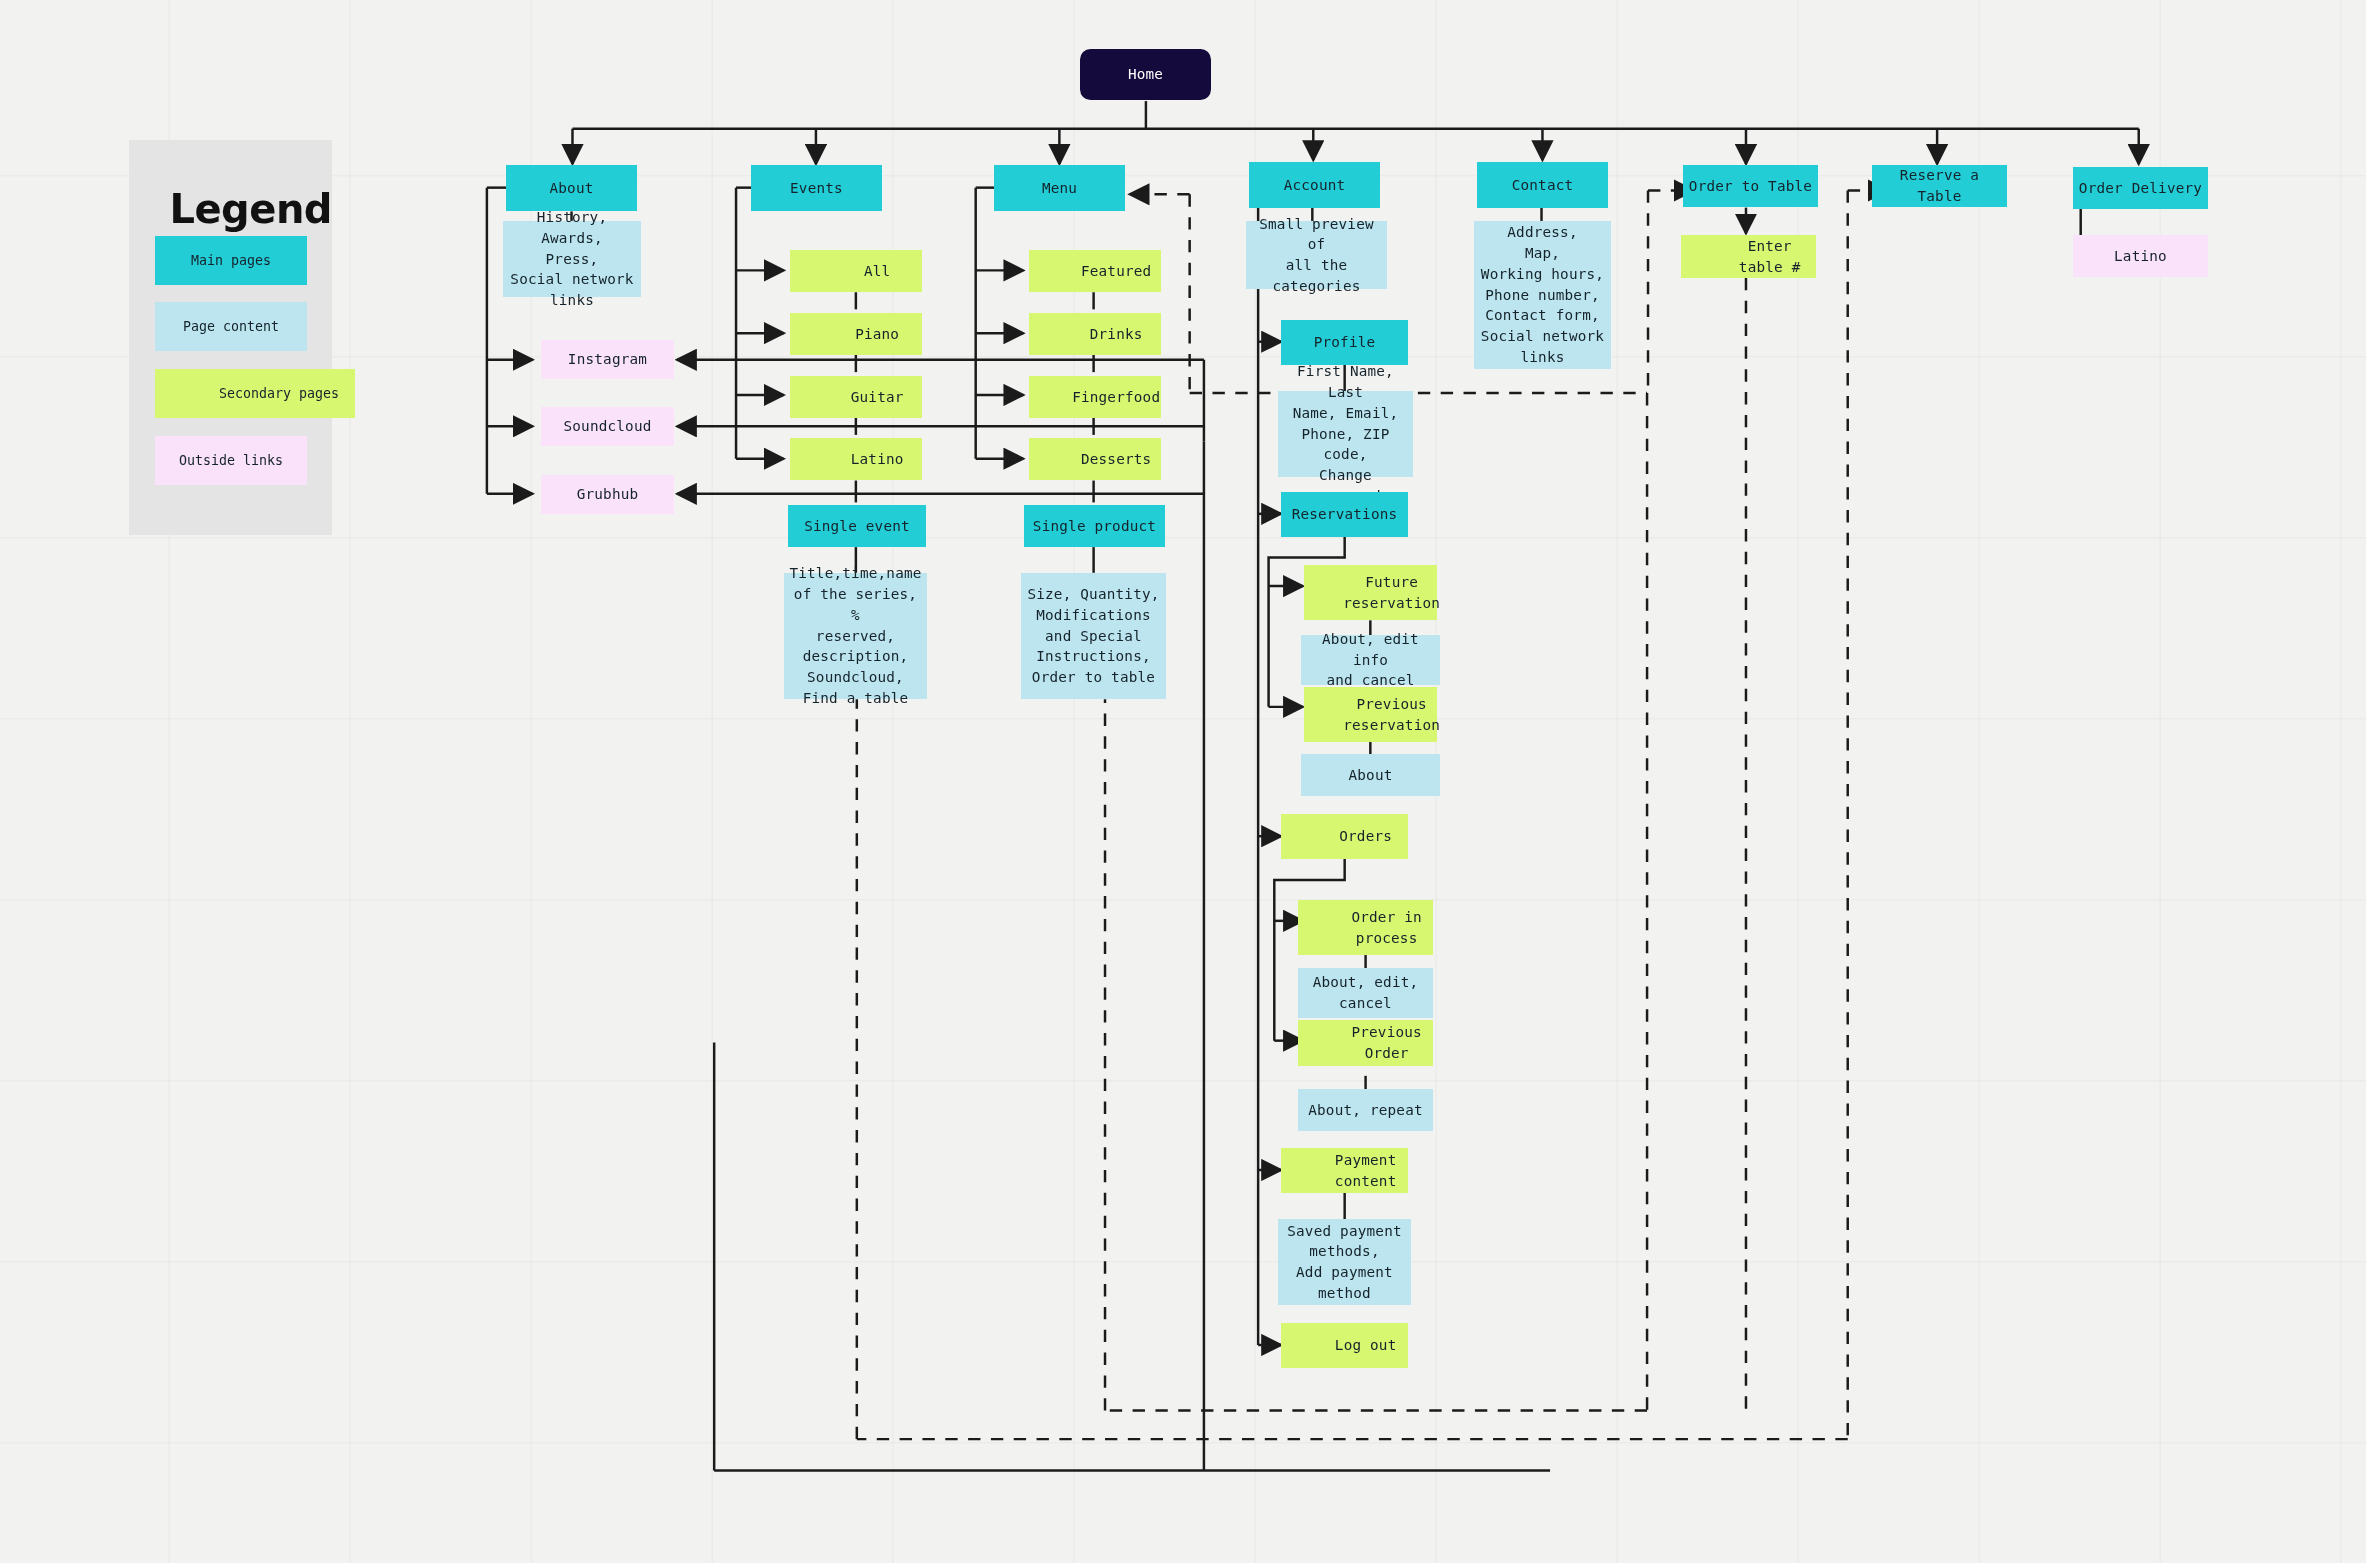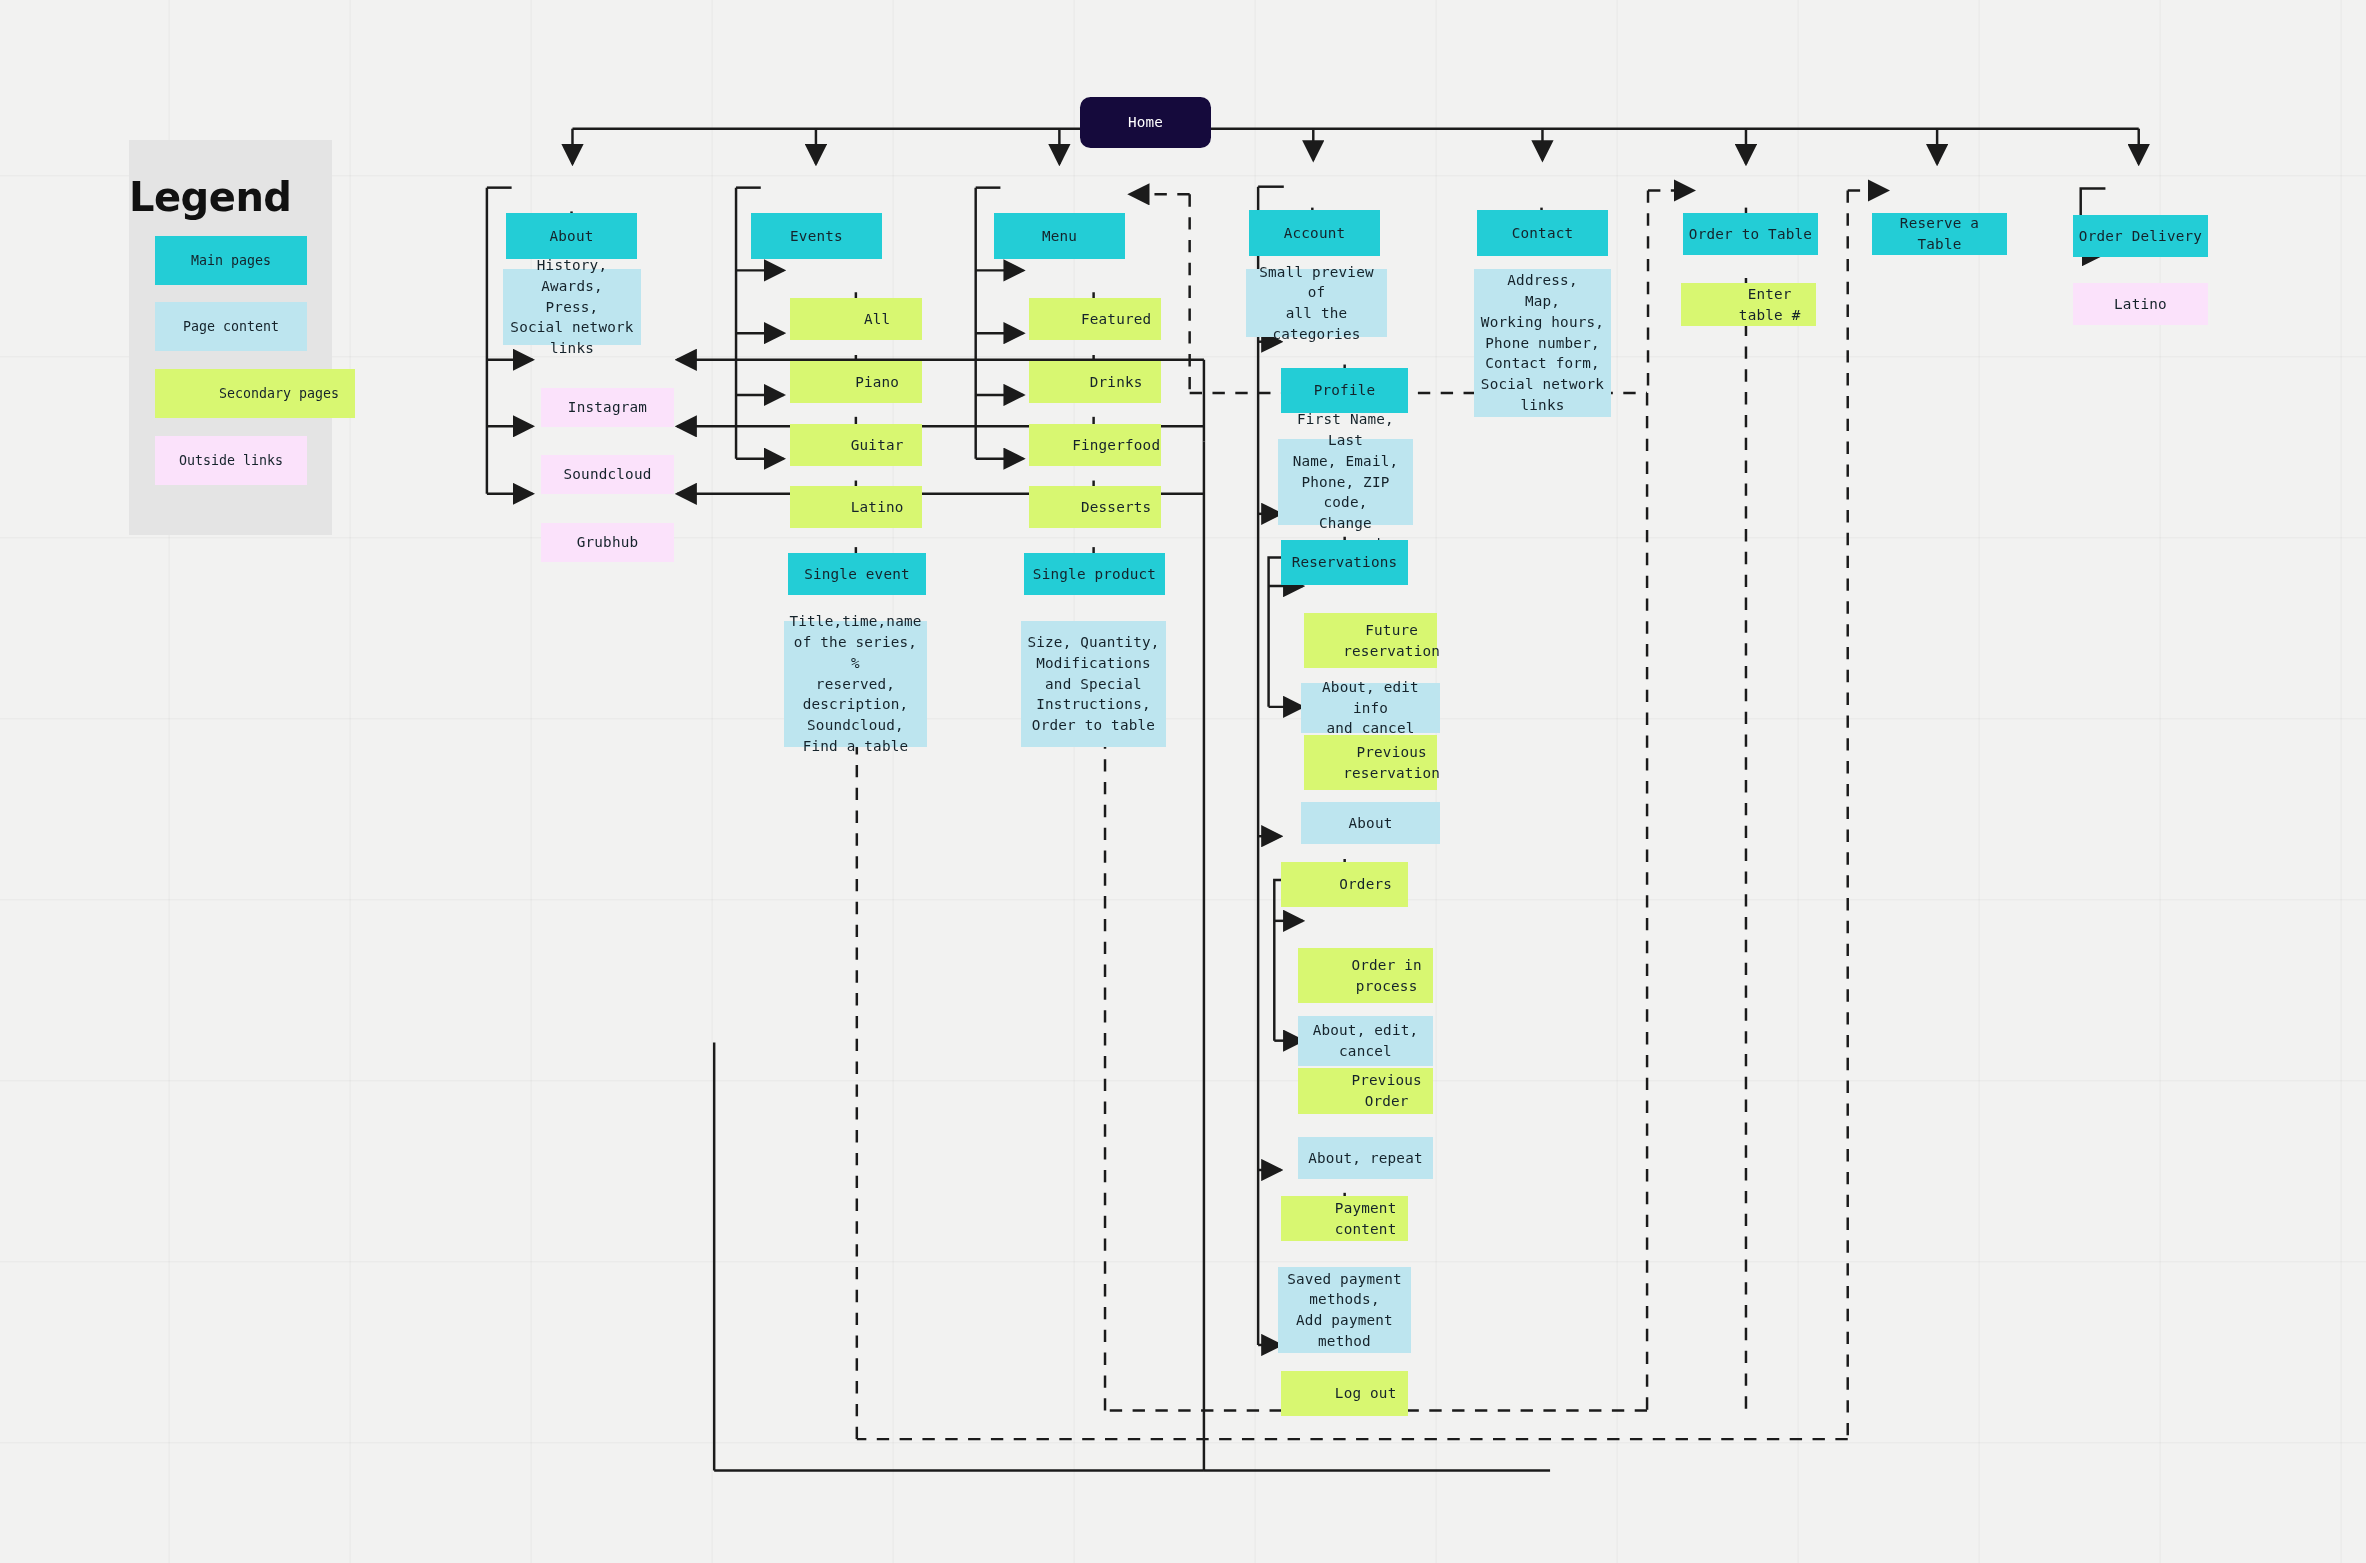--- a/index.html
+++ b/index.html
@@ -34,21 +34,20 @@
     align-items: center;
     justify-content: center;
     text-align: center;
     font-family: "DejaVu Sans Mono", "Liberation Mono", monospace;
     font-size: 14.3px;
     line-height: 1.45;
     color: #15232b;
     letter-spacing: 0.2px;
     padding: 3.8px 5.7px;
     z-index: 3;
-    margin-top: 48px;
   }
   .n-home {
     background: #150a3c;
     color: #ffffff;
     border-radius: 10.5px;
     font-size: 14.3px;
   }
   .n-main     { background: #23cdd6; }
   .n-content  { background: #bde5ef; }
   .n-secondary{ background: #d8f771; padding-left: 48px; }
@@ -60,22 +59,22 @@
     left: 129px;
     top: 140px;
     width: 203px;
     height: 395px;
     background: #e4e4e4;
     z-index: 4;
   }
   #legend-title {
     position: absolute;
     left: 0; right: 0;
-    top: 34px;
-    text-align: left;
+    top: 46px;
+    text-align: right;
     font-family: "DejaVu Sans", "Liberation Sans", sans-serif;
     font-weight: bold;
     font-size: 40px;
     color: #111111;
     letter-spacing: -0.5px;
   }
   .legend-chip {
     position: absolute;
     left: 155px;
     width: 152px;

